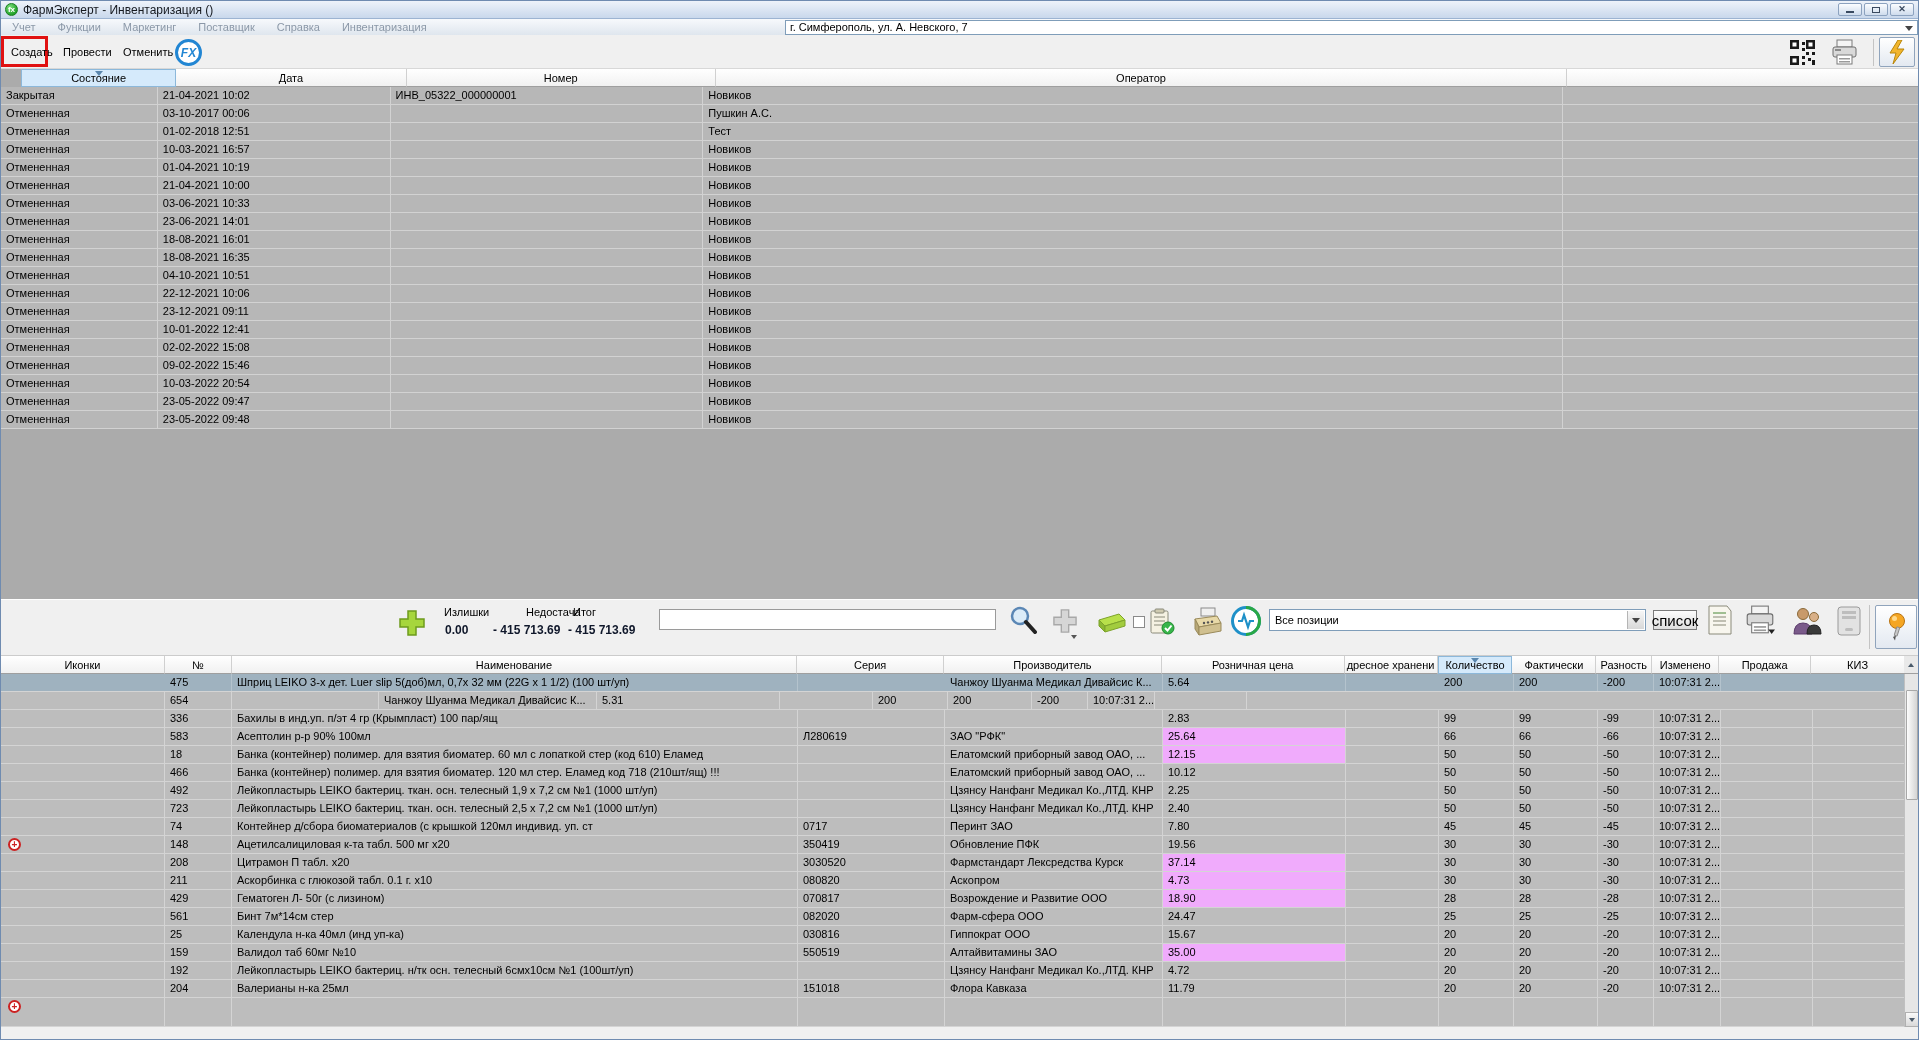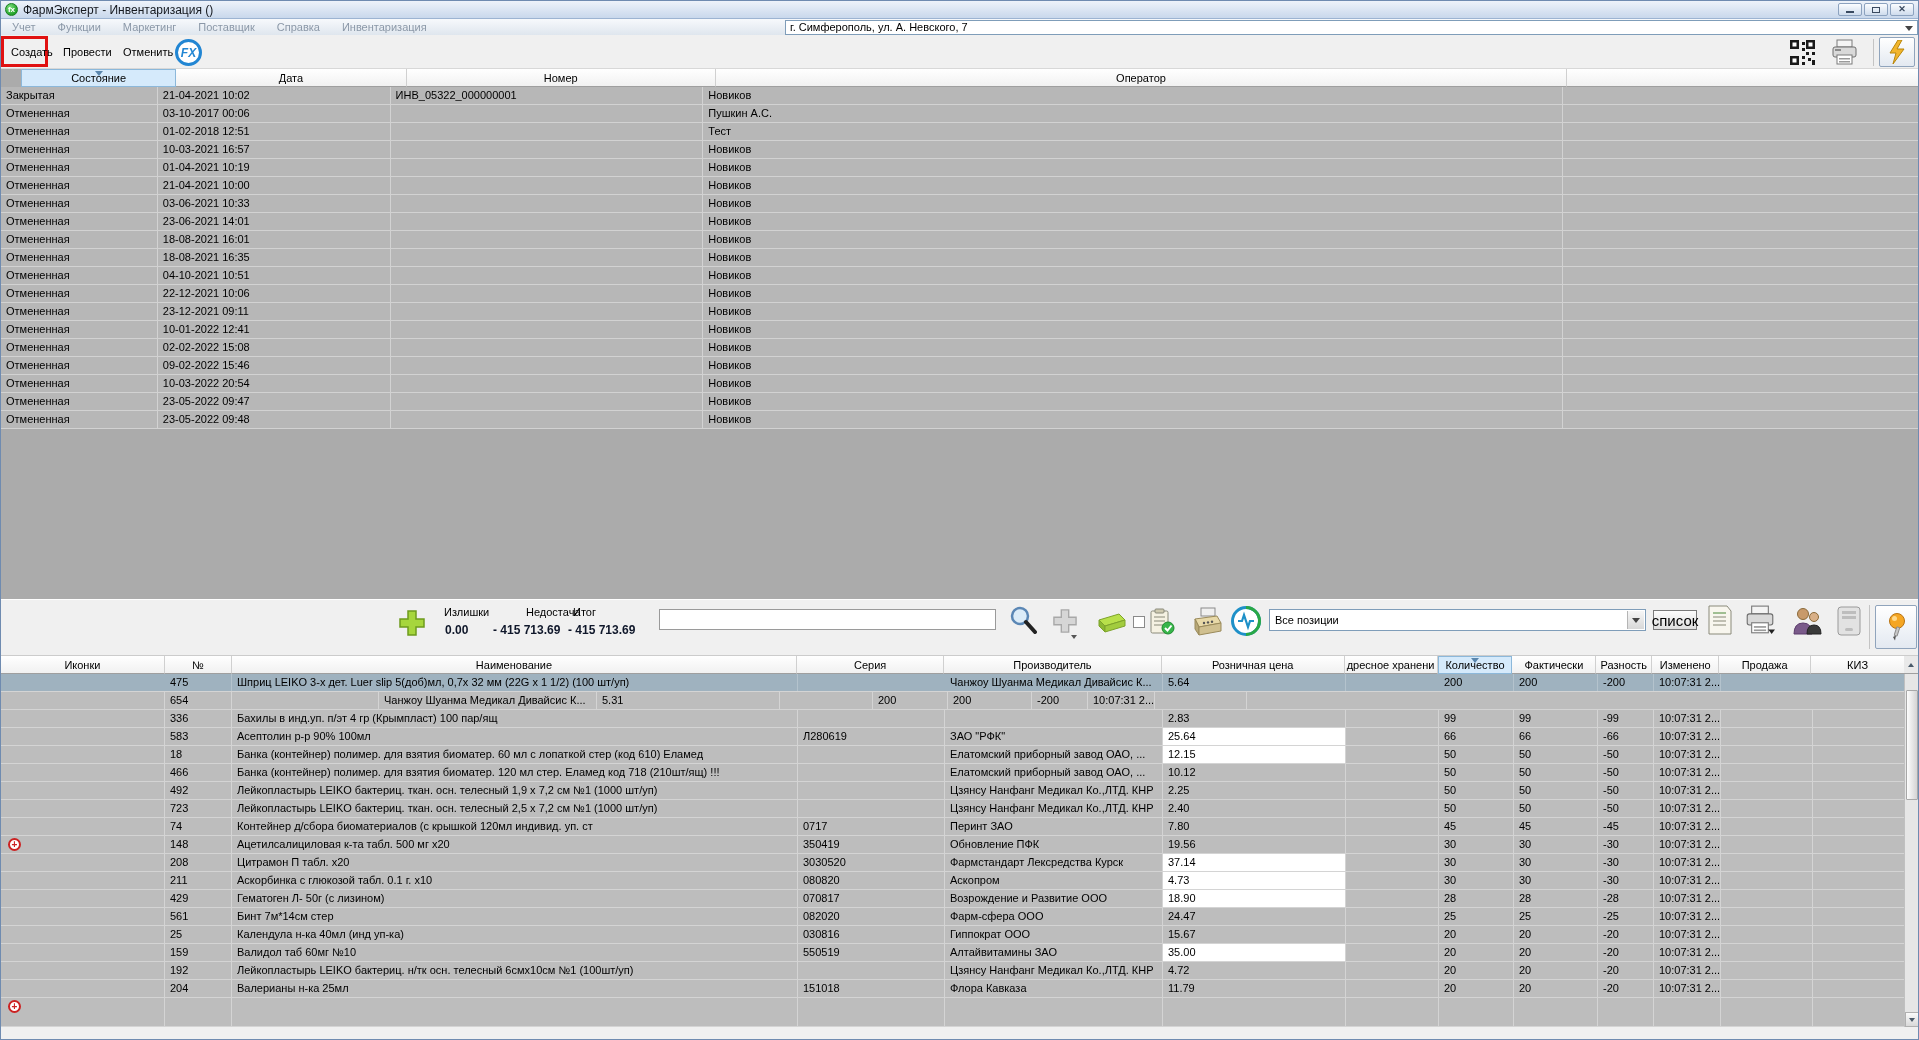--- a/index.html
+++ b/index.html
@@ -58,21 +58,21 @@
 
   
   .bottomtable { height:371px; position:relative; background:#ababab; }
   .bheader { height:18px; display:flex; }
   .bbody { height:353px; overflow:hidden; }
   .brow { display:flex; height:18px; background:#bdbdbd; border-bottom:1px solid #d4d4d4; }
   .brow.sel { background:#9fb2bf;align-items:center; }
   .brow.sel .bc { border-right-color:#b4c3cd; }
   .brow.partial { height:29px; }
   .bc { padding:0 5px; font-size:11px; line-height:17px; color:#000; border-right:1px solid #d4d4d4; overflow:hidden; white-space:nowrap; }
-  .bc.flag { background:#ffffff; }
+  .bc.flag { background:#f0abfc; }
   .c0{width:164px;} .c1{width:67px;} .c2{width:566px;} .c3{width:147px;} .c4{width:218px;} .c5{width:183px;}
   .c6{width:93px;} .c7{width:75px;} .c8{width:84px;} .c9{width:56px;} .c10{width:67px;} .c11{width:92px;} .c12{width:93px; border-right:none;}
   .h-scrollcap { width:14px; background:#e9e9e9; border-bottom:1px solid #9f9f9f; display:flex; align-items:center; justify-content:center; }
   .badge { display:inline-block; width:13px; height:13px; margin:2px 0 0 2px; border:2px solid #cc2222; border-radius:50%; background:#fff; color:#cc2222; font-weight:bold; font-size:10px; line-height:9px; text-align:center; }
   .vscroll { position:absolute; right:0; top:18px; bottom:0; width:14px; background:#e6e6e6; border-left:1px solid #c0c0c0; }
   .varrow { position:absolute; left:0; width:14px; height:15px; background:linear-gradient(#fafafa,#d9d9d9); border:1px solid #b0b0b0; display:flex; align-items:center; justify-content:center; }
   .tri-up { width:0;height:0;border-left:3px solid transparent;border-right:3px solid transparent;border-bottom:4px solid #4a5a6a; }
   .tri-down { width:0;height:0;border-left:3px solid transparent;border-right:3px solid transparent;border-top:4px solid #4a5a6a; }
   .vthumb { position:absolute; left:1px; top:16px; width:12px; height:110px; background:linear-gradient(90deg,#fdfdfd,#d4d4d4); border:1px solid #a8a8a8; border-radius:1px; }
 

